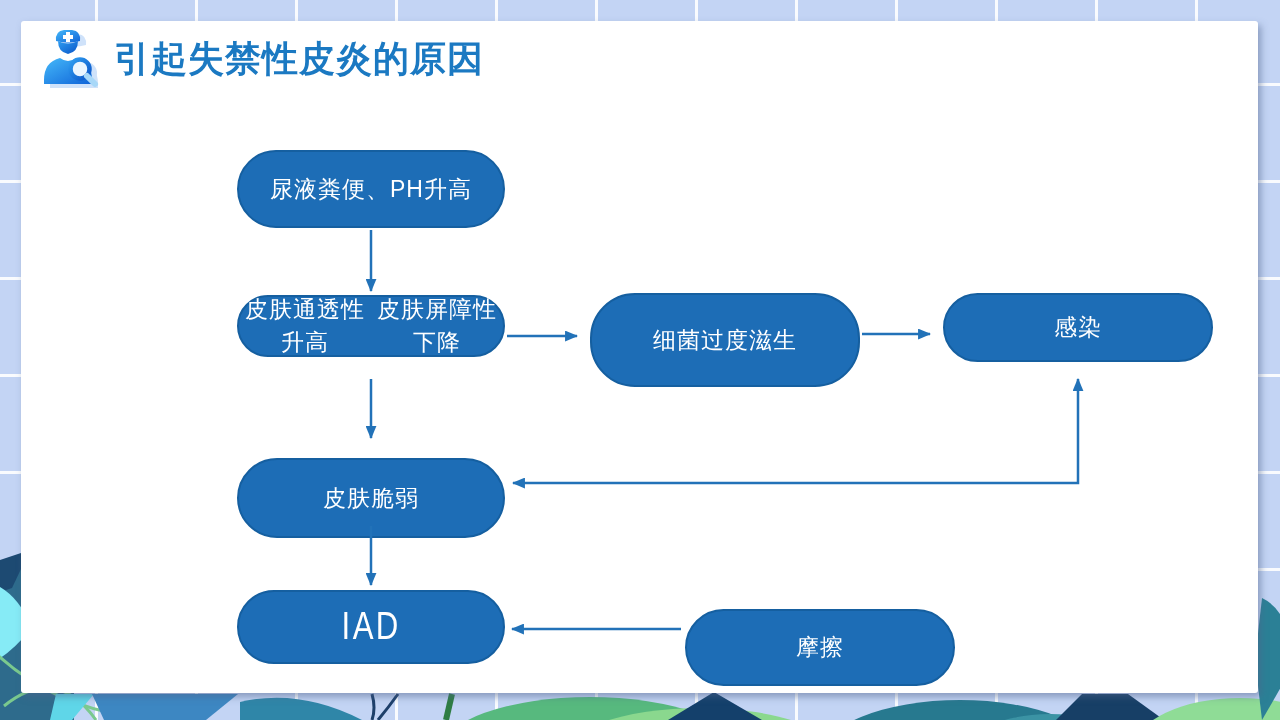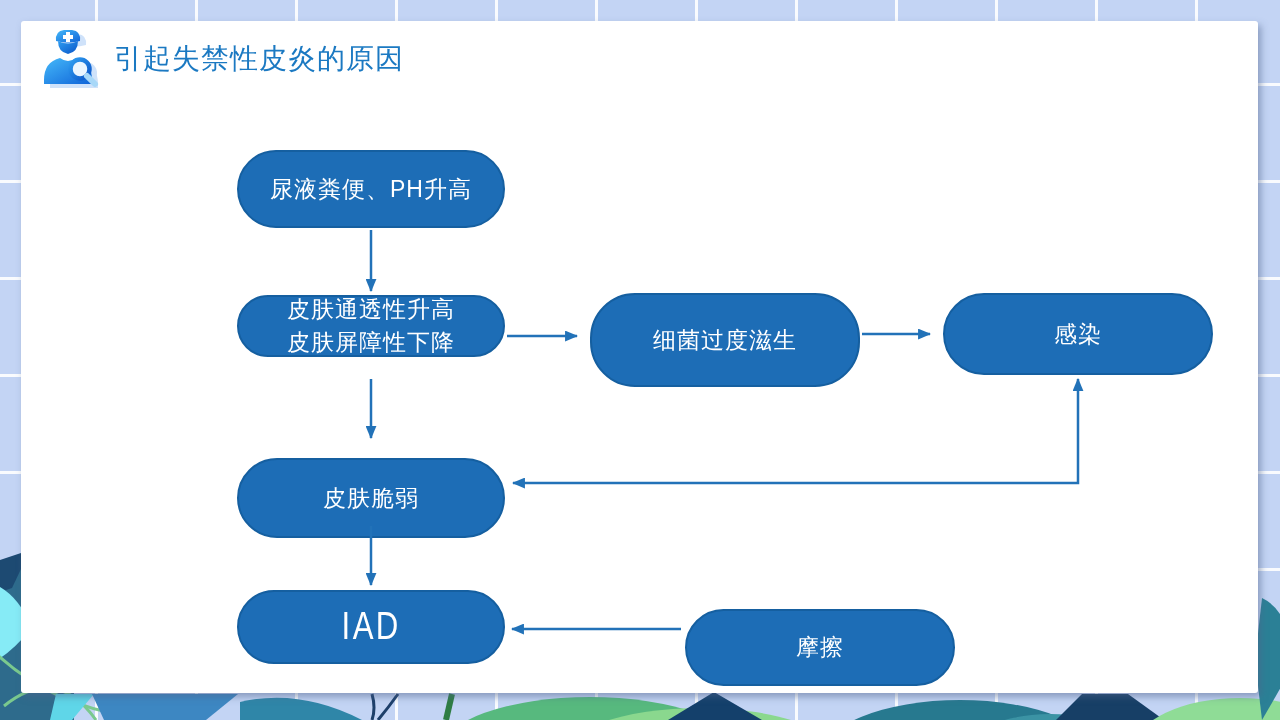--- a/index.html
+++ b/index.html
@@ -16,31 +16,31 @@
     background-size:100px 97px;
     background-position:-5px -14px;
   }
   .deco{position:absolute;left:0;top:540px;z-index:0}
   .card{
     position:absolute;left:21px;top:21px;width:1237px;height:672px;
     background:#ffffff;border-radius:3px;z-index:1;
     box-shadow:3px 4px 7px rgba(80,100,140,.5);
   }
   .header{position:absolute;left:36px;top:28px;display:flex;align-items:center;gap:12px;z-index:2}
-  .title{font-size:28px;font-weight:normal;color:#1b79c2;letter-spacing:1px;line-height:1.1}
+  .title{font-size:36px;font-weight:bold;color:#1b79c2;letter-spacing:1px;line-height:1.1}
   .node{
     position:absolute;z-index:2;box-sizing:border-box;
     background:#1d6db6;border:2px solid #155fa0;border-radius:45px;
-    color:#ffffff;display:flex;flex-direction:column;align-items:center;justify-content:center;
+    color:#ffffff;display:flex;align-items:center;justify-content:center;
     text-align:center;font-size:23px;line-height:1.42;letter-spacing:1px;
   }
   .n1{left:237px;top:150px;width:268px;height:78px}
   .n2{left:237px;top:295px;width:268px;height:62px}
   .n3{left:590px;top:293px;width:270px;height:94px}
-  .n4{left:943px;top:293px;width:270px;height:82px}
+  .n4{left:943px;top:293px;width:270px;height:69px}
   .n5{left:237px;top:458px;width:268px;height:80px}
   .n6{left:237px;top:590px;width:268px;height:74px}
   .n7{left:685px;top:609px;width:270px;height:77px}
   .n6 span{font-size:38px;letter-spacing:3px;transform:scaleX(.82);display:inline-block}
   .arrows{position:absolute;left:0;top:0;z-index:3;pointer-events:none}
 </style>
 </head>
 <body>
 
 <div class="grid-bg"></div>

